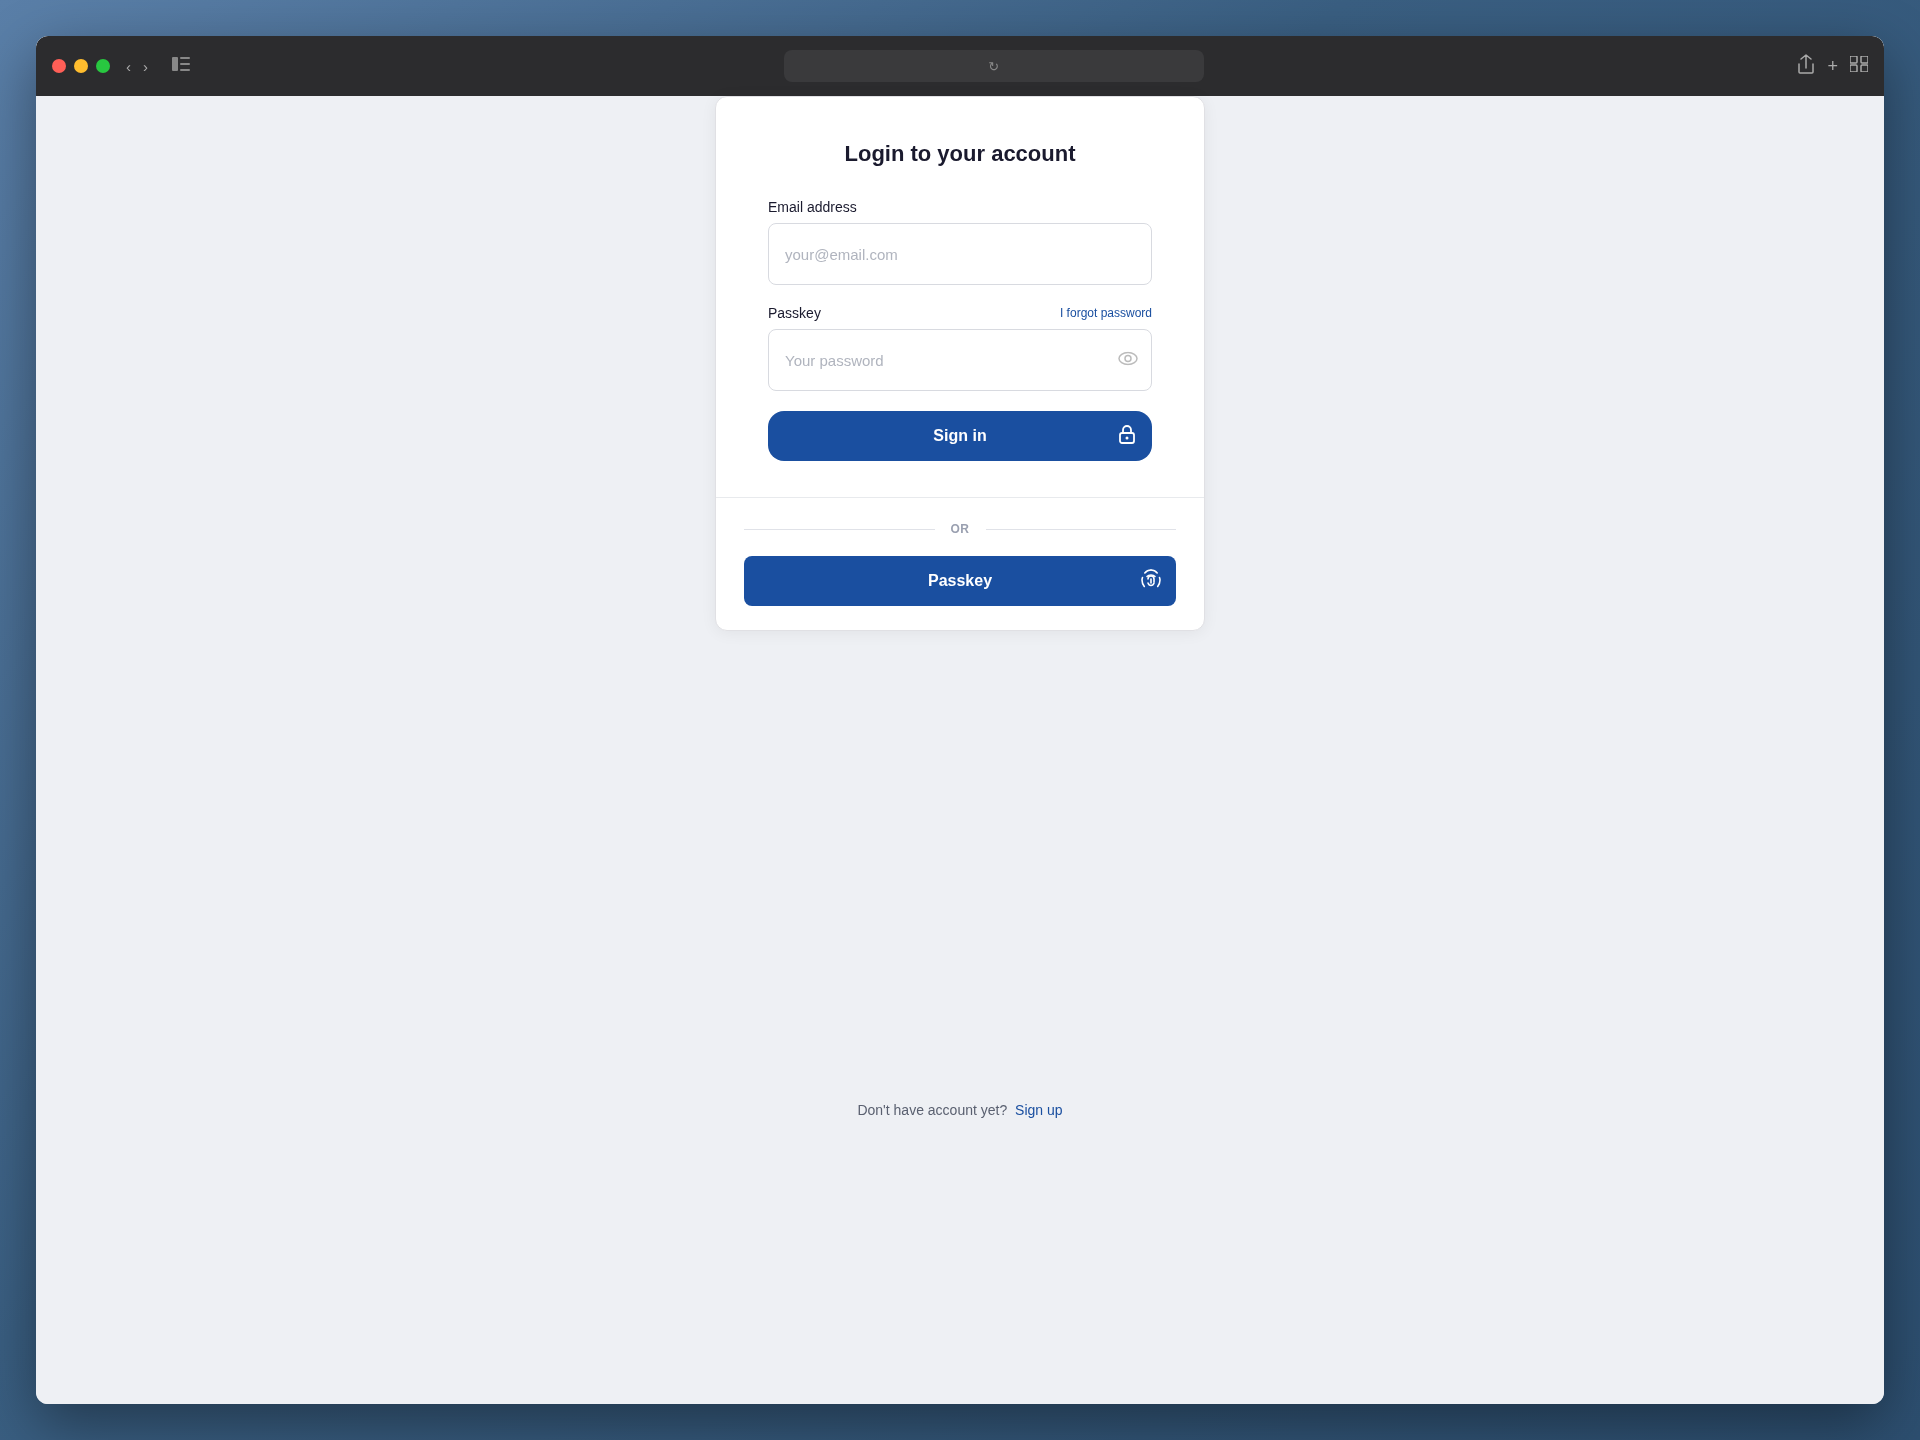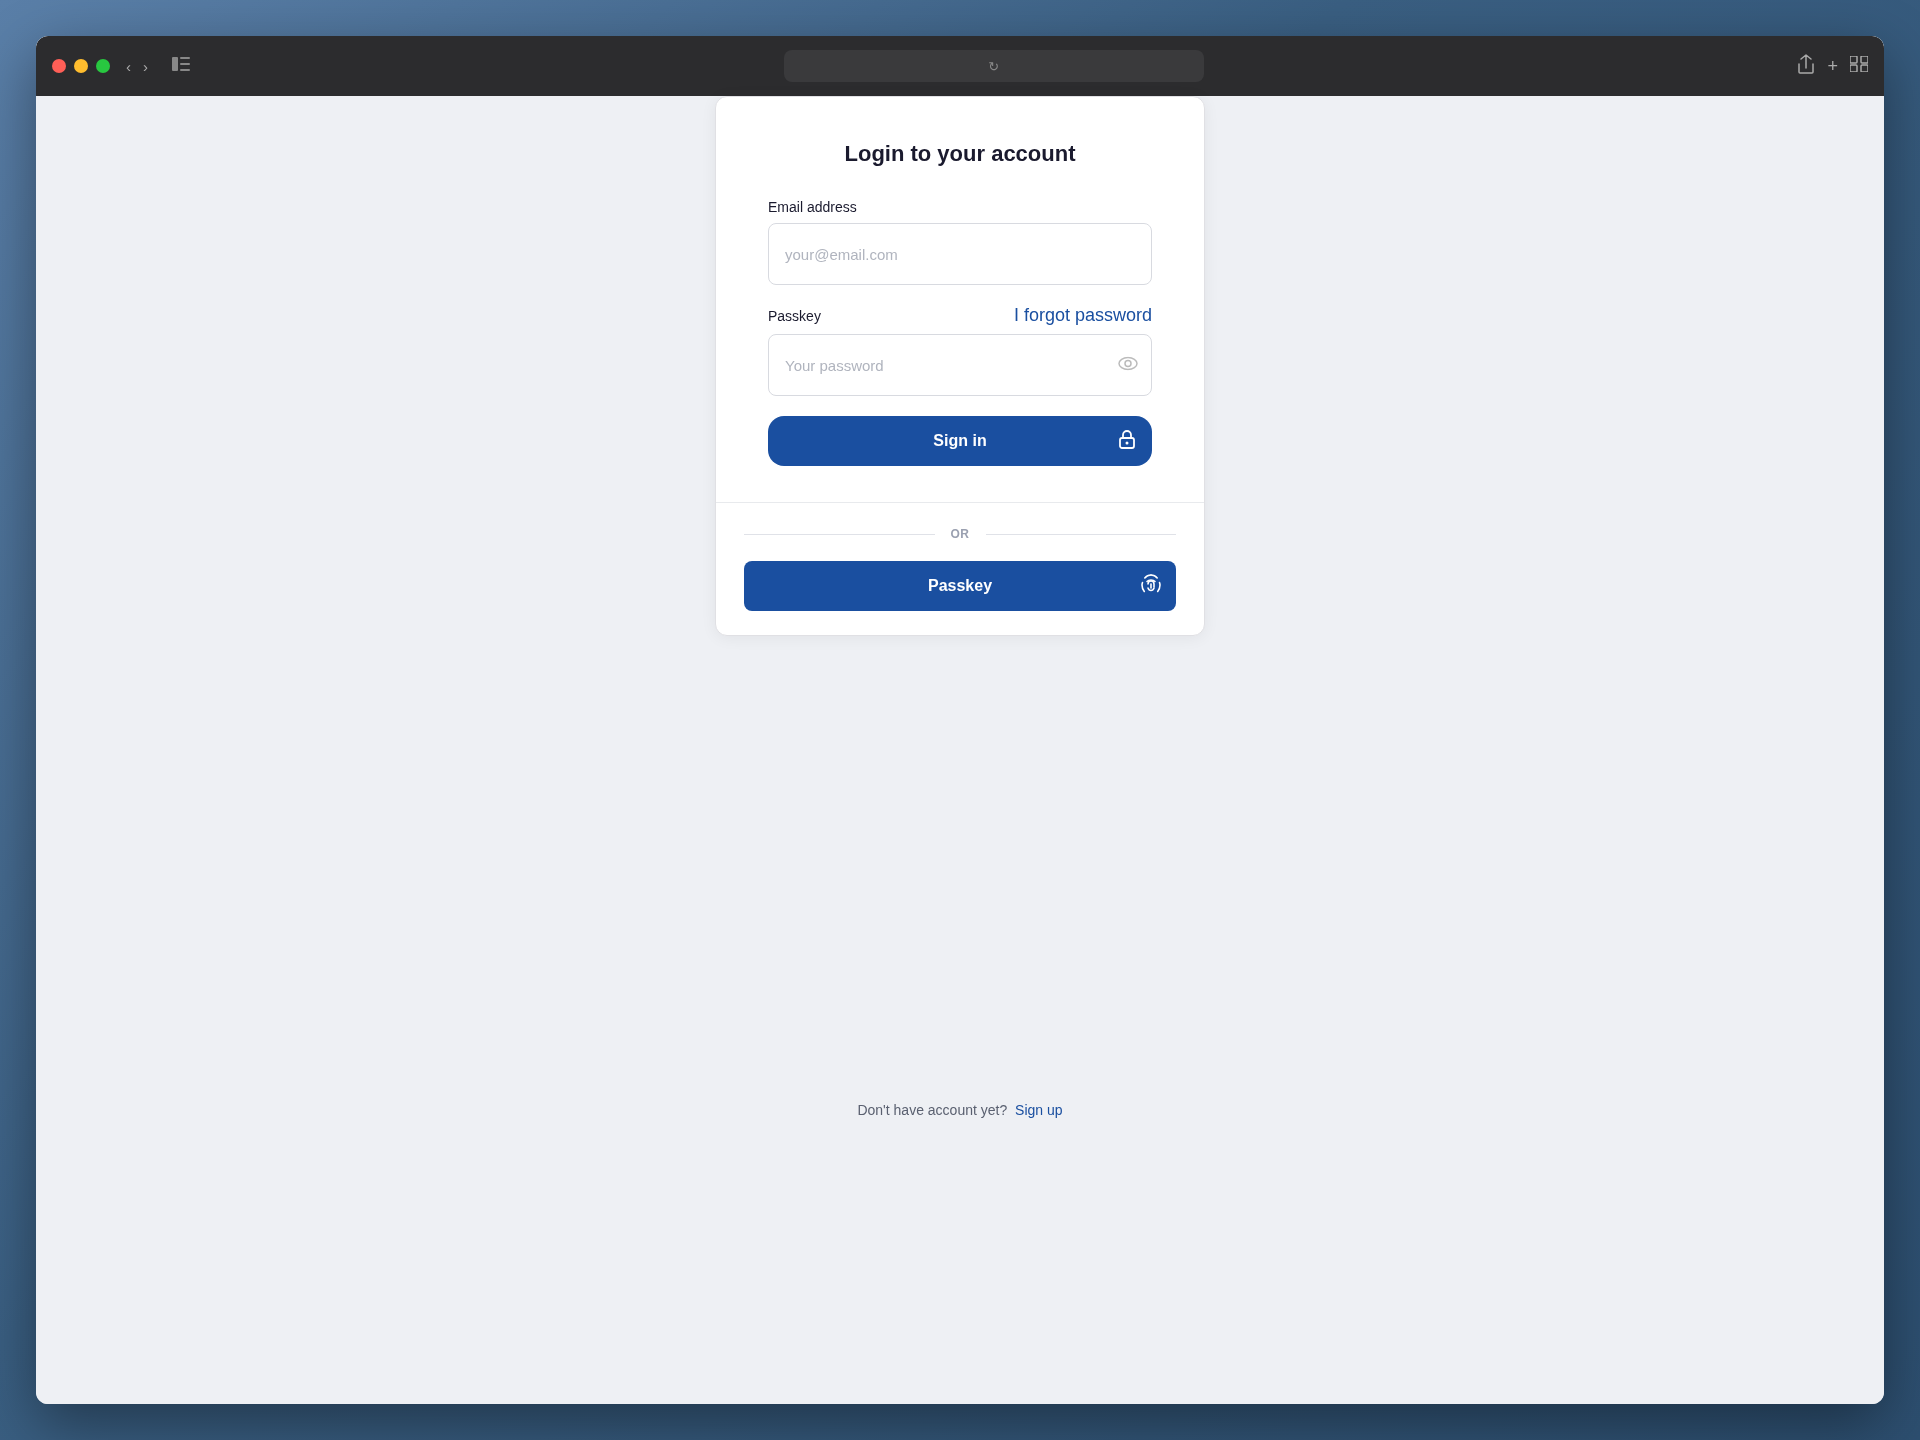--- a/index.html
+++ b/index.html
@@ -157,21 +157,21 @@
       margin-bottom: 8px;
     }
 
     .form-label {
       font-size: 14px;
       font-weight: 500;
       color: #1a1a2e;
     }
 
     .forgot-link {
-      font-size: 18px;
+      font-size: 12px;
       color: #1a4fa0;
       text-decoration: none;
       cursor: pointer;
       margin-left: 8px;
     }
 
     .form-input {
       width: 100%;
       height: 62px;
       border: 1px solid #d8dae0;

